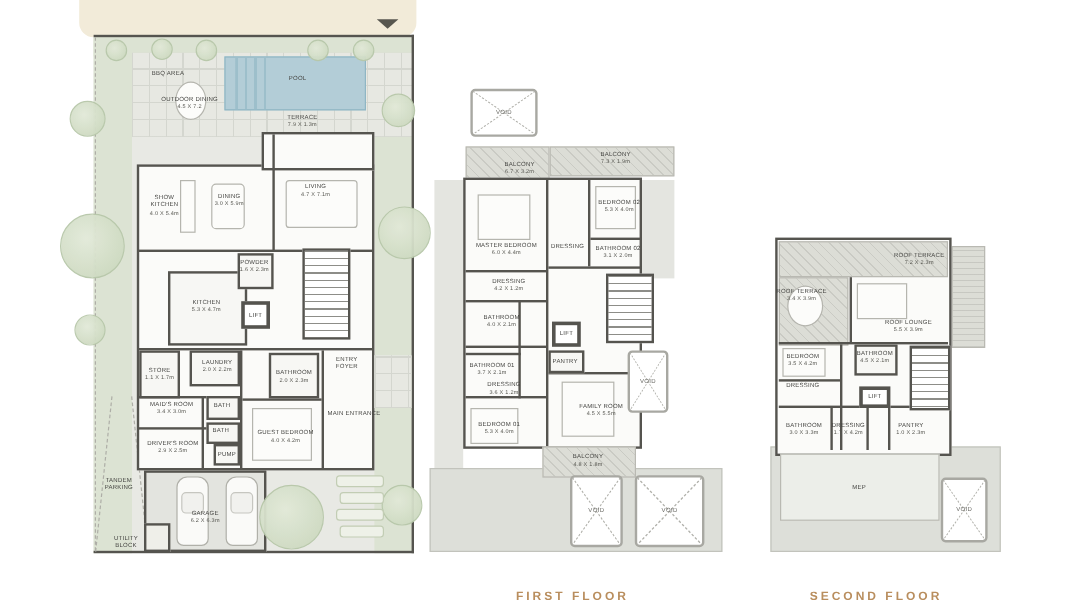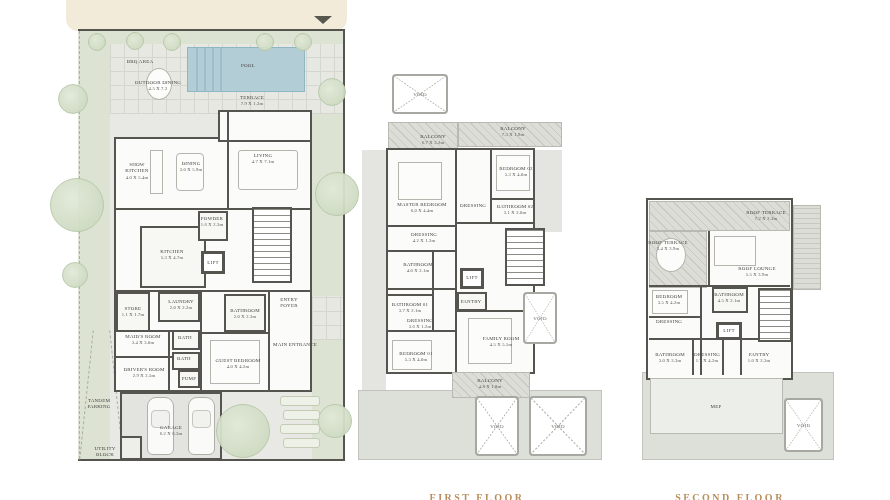--- a/index.html
+++ b/index.html
@@ -1,17 +1,17 @@
 <!DOCTYPE html>
 <html><head>
 <meta charset="utf-8">
 <style>
   html,body{margin:0;padding:0;background:#fff;}
   .canvas{position:relative;width:890px;height:500px;background:#ffffff;overflow:hidden;
-          font-family:Liberation Serif, serif;}
+          font-family:Liberation Sans, sans-serif;}
   .abs{position:absolute;}
   
   .w{position:absolute;background:#55544f;}
   .base{position:absolute;background:#fbfbf9;border:2px solid #55544f;box-sizing:border-box;}
   .rm{position:absolute;border:2px solid #55544f;box-sizing:border-box;background:#f7f7f4;}
   .fur{position:absolute;border:1px solid #b5b5ae;background:#fcfcfa;box-sizing:border-box;}
   .tile{position:absolute;background:#e7e8e2;
         background-image:repeating-linear-gradient(0deg,#d4d6cf 0 1px,transparent 1px 14px),
                          repeating-linear-gradient(90deg,#d4d6cf 0 1px,transparent 1px 14px);}
   .hatch{position:absolute;background:#dcddd6;box-sizing:border-box;border:1px solid #b9b9b2;

